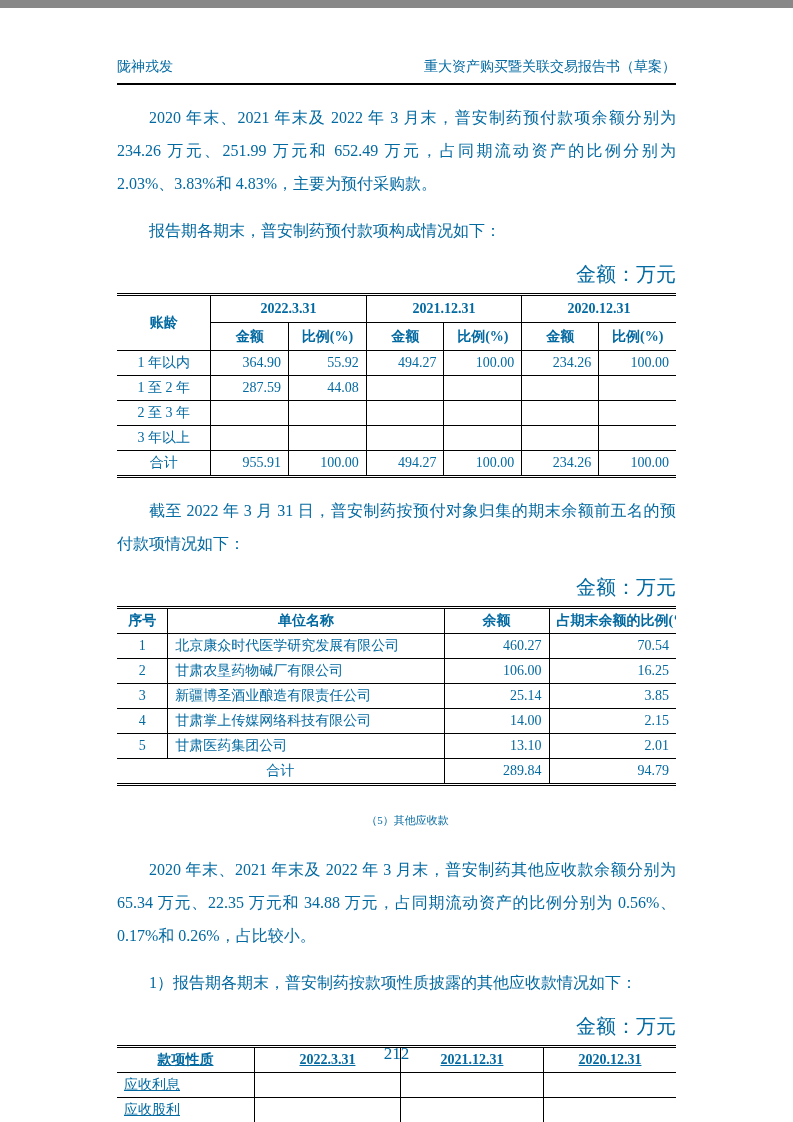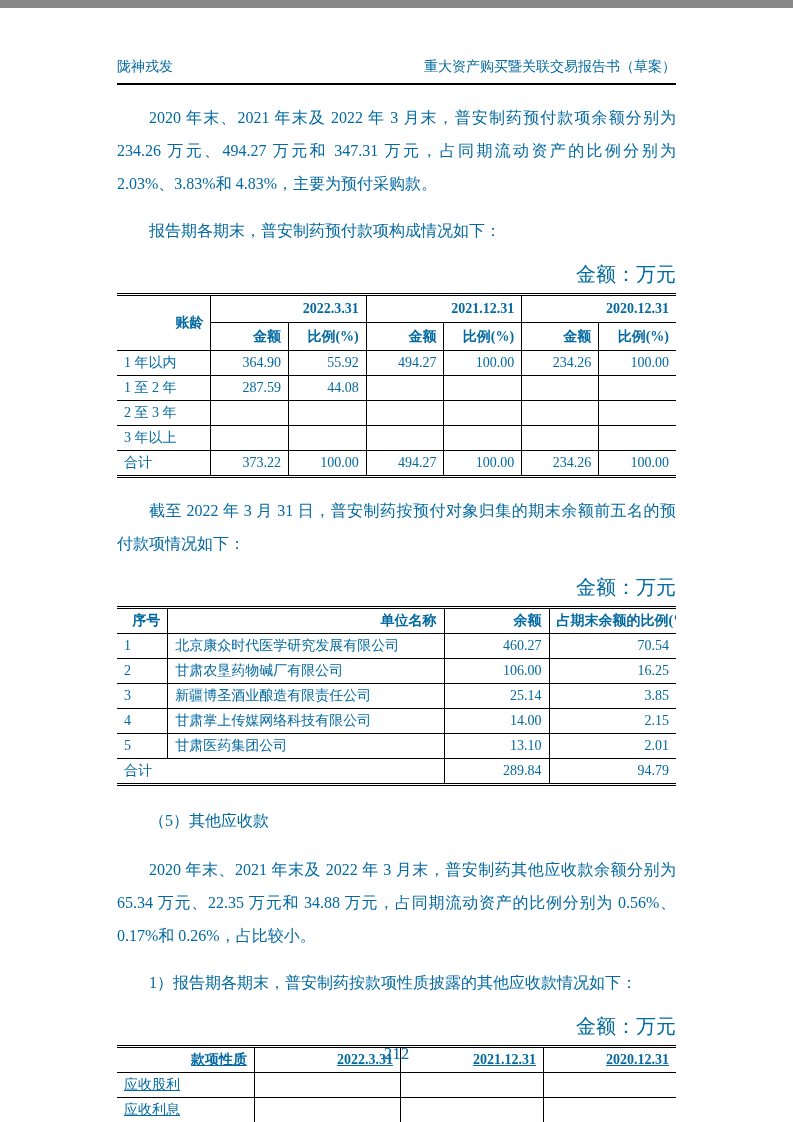--- a/index.html
+++ b/index.html
@@ -26,24 +26,25 @@
   
   .body-para {
     font-size: 16px;
     line-height: 33px;
     text-align: justify;
     text-indent: 2em;
     margin-top: 16px;
   }
   .single-line { margin-top: 14px; }
   .section-heading {
-    font-size: 16px;
+    font-size: 11px;
     line-height: 33px;
     text-indent: 2em;
     margin-top: 18px;
+    text-align: center;
   }
   .unit-label {
     font-size: 20px;
     text-align: right;
     margin-top: 14px;
     margin-bottom: 5px;
   }
   
   table.doc-table {
     width: 100%;
@@ -56,22 +57,22 @@
   table.doc-table td {
     border: 1px solid #000;
     padding: 3px 7px;
     height: 25px;
     vertical-align: middle;
     overflow: hidden;
     white-space: nowrap;
   }
   table.doc-table td:first-child { border-left: 0; }
   table.doc-table td:last-child { border-right: 0; }
-  td.th { font-weight: bold; text-align: right; }
-  td.lbl { text-align: left; }
+  td.th { font-weight: bold; text-align: center; }
+  td.lbl { text-align: center; }
   td.lbl-left { text-align: left; }
   td.num { text-align: right; }
   tr.total-row td { font-weight: normal; }
   .t1 td { height: 25px; }
   .t1 tr.hdr td { height: 28px; }
   .t2 td { height: 27px; }
   .t3 td { height: 28px; text-decoration: underline; }
   
   .page-footer {
     position: absolute;
@@ -84,21 +85,21 @@
 </head>
 <body>
 
 <div class="page">
 
   <div class="doc-header">
     <span>陇神戎发</span>
     <span>重大资产购买暨关联交易报告书（草案）</span>
   </div>
 
-  <p class="body-para">2020 年末、2021 年末及 2022 年 3 月末，普安制药预付款项余额分别为 234.26 万元、494.27 万元和 347.31 万元，占同期流动资产的比例分别为 2.03%、3.83%和 4.83%，主要为预付采购款。</p>
+  <p class="body-para">2020 年末、2021 年末及 2022 年 3 月末，普安制药预付款项余额分别为 234.26 万元、251.99 万元和 652.49 万元，占同期流动资产的比例分别为 2.03%、3.83%和 4.83%，主要为预付采购款。</p>
   <p class="body-para single-line">报告期各期末，普安制药预付款项构成情况如下：</p>
 
   <div class="unit-label">金额：万元</div>
 
   <table class="doc-table t1">
     <colgroup>
       <col style="width:16.8%">
         <col style="width:13.9%">
         <col style="width:13.9%">
       <col style="width:13.9%">
@@ -152,21 +153,21 @@
         <td class="lbl">3 年以上</td>
         <td class="num"></td>
         <td class="num"></td>
         <td class="num"></td>
         <td class="num"></td>
         <td class="num"></td>
         <td class="num"></td>
       </tr>
       <tr class="total-row">
         <td class="lbl">合计</td>
-        <td class="num">373.22</td>
+        <td class="num">955.91</td>
         <td class="num">100.00</td>
         <td class="num">494.27</td>
         <td class="num">100.00</td>
         <td class="num">234.26</td>
         <td class="num">100.00</td>
       </tr>
     </tbody>
   </table>
 
   <p class="body-para">截至 2022 年 3 月 31 日，普安制药按预付对象归集的期末余额前五名的预付款项情况如下：</p>
@@ -240,27 +241,27 @@
         <col style="width:23.7%">
     </colgroup>
     <tbody>
       <tr>
         <td class="th">款项性质</td>
         <td class="th">2022.3.31</td>
         <td class="th">2021.12.31</td>
         <td class="th">2020.12.31</td>
       </tr>
       <tr>
+        <td class="lbl-left">应收利息</td>
+        <td class="num"></td>
+        <td class="num"></td>
+        <td class="num"></td>
+      </tr>
+      <tr>
         <td class="lbl-left">应收股利</td>
-        <td class="num"></td>
-        <td class="num"></td>
-        <td class="num"></td>
-      </tr>
-      <tr>
-        <td class="lbl-left">应收利息</td>
         <td class="num"></td>
         <td class="num"></td>
         <td class="num"></td>
       </tr>
     </tbody>
   </table>
 
   <div class="page-footer">212</div>
 
 </div>

